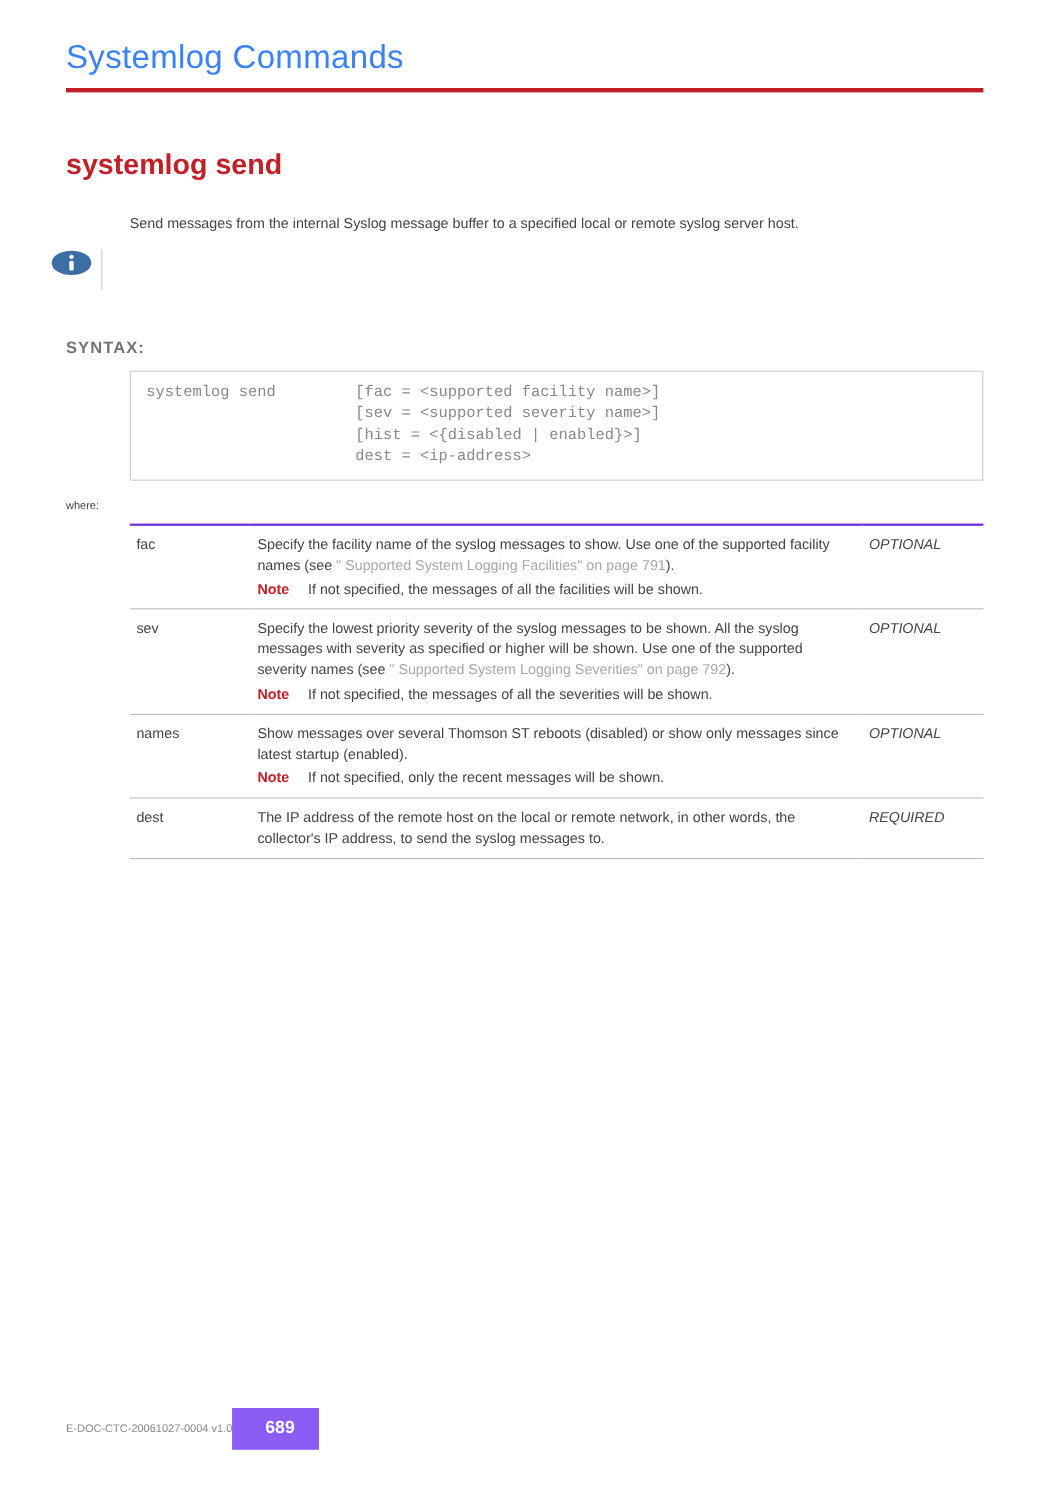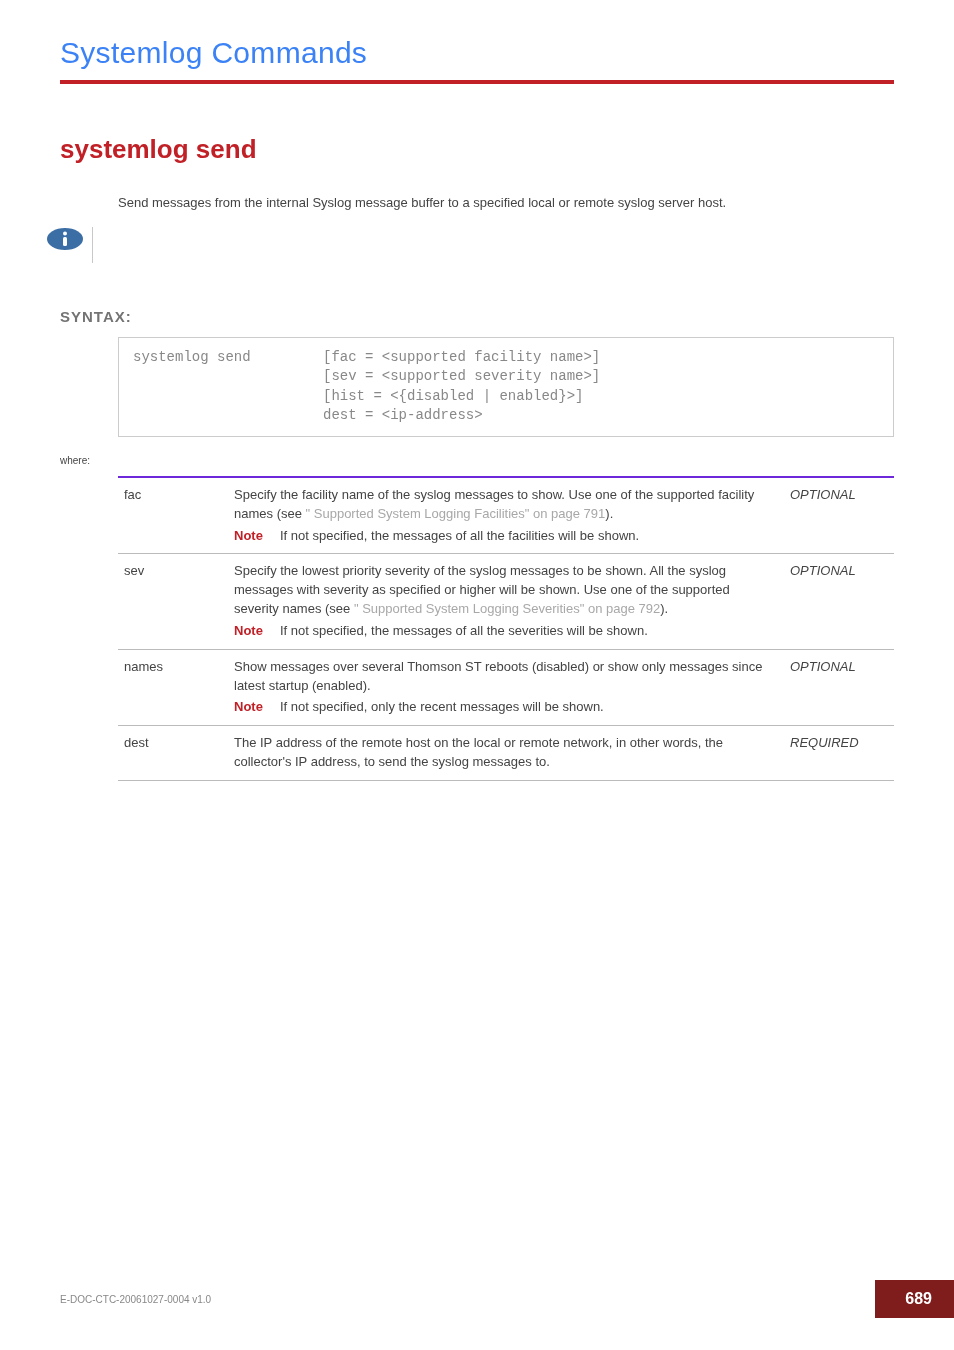--- a/index.html
+++ b/index.html
@@ -124,26 +124,25 @@
   .note-sub .inline-note { flex-shrink:0; width:46px; }
   .note-sub .nt-body { flex:1; }
 
   .footer {
     position: absolute;
     bottom: 32px;
     left: 60px;
     right: 0;
     display: flex;
     align-items: center;
-    justify-content: space-between;
     font-size: 10px;
     color: #888;
   }
   .page-badge {
-    background: #7f1d1d;
+    background: #8b5cf6;
     color: #fff;
     font-size: 16px;
     font-weight: 700;
     padding: 10px 22px 10px 30px;
   }
 </style>
 </head>
 <body>
 
 <div class="header-area">

